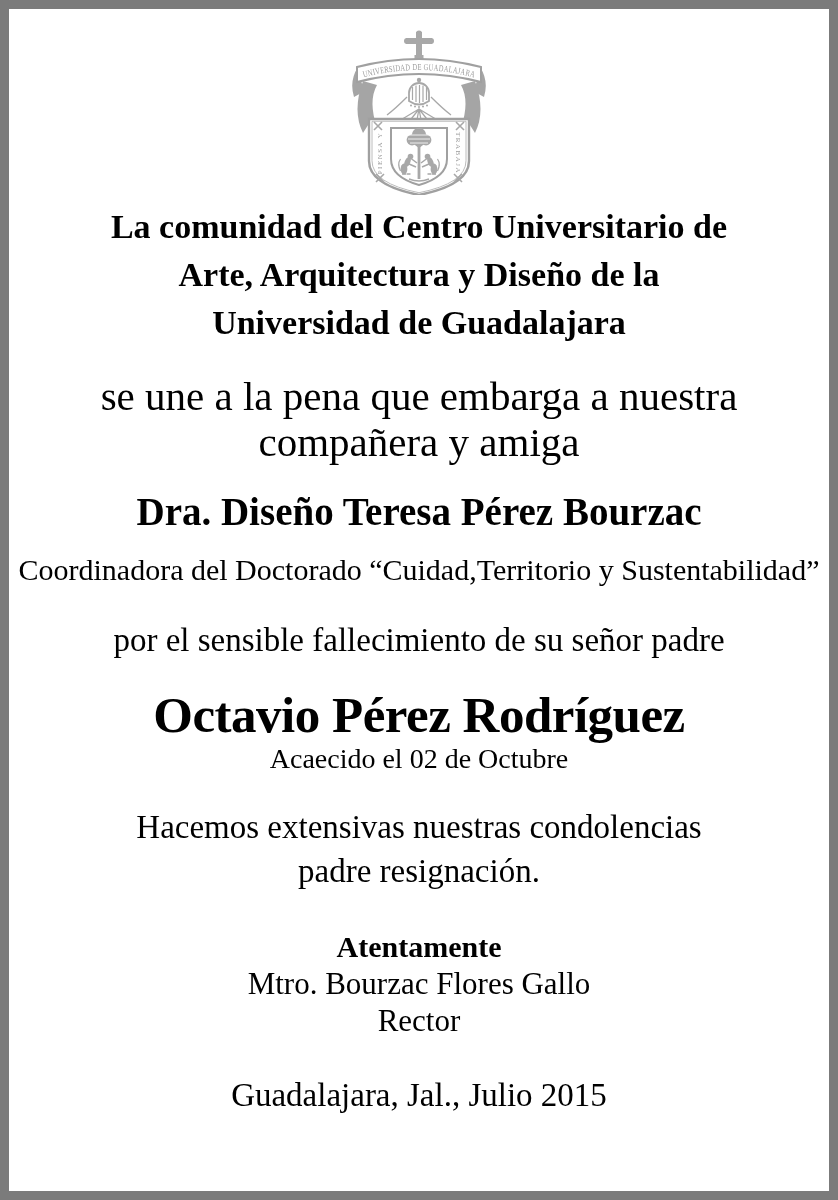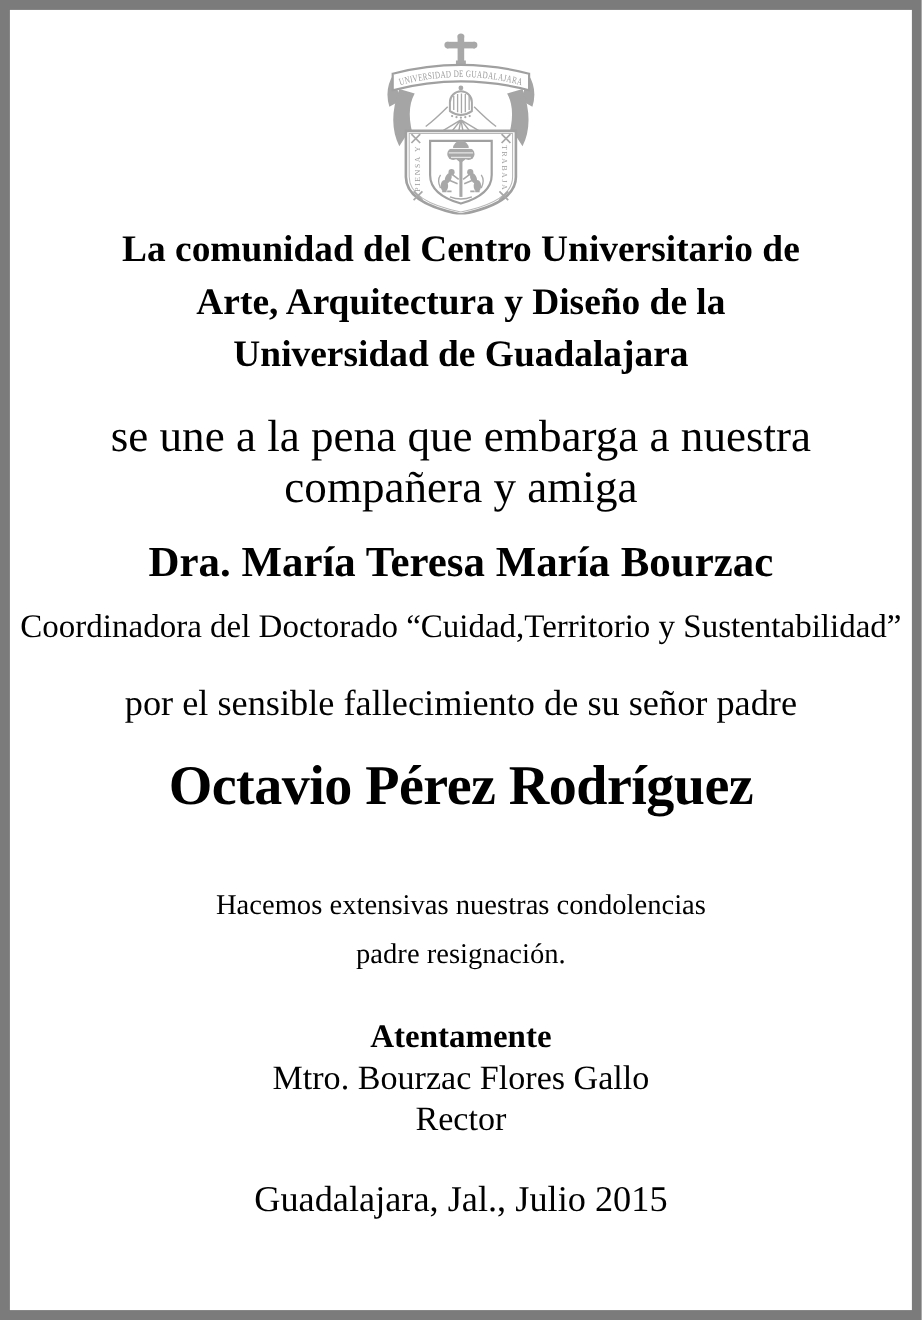--- a/index.html
+++ b/index.html
@@ -15,21 +15,21 @@
     overflow:hidden;
   }
   .crest{display:block;margin:20px auto 0;}
   .heading{margin-top:8px;font-size:34px;font-weight:700;line-height:48px;}
   .intro{margin-top:26px;font-size:41px;line-height:46px;}
   .colleague-name{margin-top:24px;font-size:39px;font-weight:700;line-height:46px;}
   .colleague-role{margin-top:16px;font-size:30px;line-height:38px;}
   .cause{margin-top:30px;font-size:33px;line-height:42px;}
   .deceased-name{margin-top:26px;font-size:51px;font-weight:700;line-height:56px;letter-spacing:-0.5px;}
   .death-date{font-size:28px;line-height:32px;}
-  .condolences{margin-top:58px;font-size:26px;line-height:44px;}
+  .condolences{margin-top:30px;font-size:33px;line-height:44px;}
   .closing{margin-top:36px;font-size:30px;font-weight:700;line-height:36px;}
   .signer-name{font-size:31px;line-height:37px;}
   .signer-title{font-size:31px;line-height:37px;text-align:center;}
   .place-date{margin-top:36px;font-size:33px;line-height:40px;}
   .line{display:block;}
 </style>
 </head>
 <body>
 
 <div class="page">
@@ -134,26 +134,27 @@
     <span class="line">La comunidad del Centro Universitario de</span>
     <span class="line">Arte, Arquitectura y Diseño de la</span>
     <span class="line">Universidad de Guadalajara</span>
   </div>
 
   <div class="intro">
     <span class="line">se une a la pena que embarga a nuestra</span>
     <span class="line">compañera y amiga</span>
   </div>
 
-  <div class="colleague-name">Dra. María Teresa María Bourzac</div>
+  <div class="colleague-name">Dra. Diseño Teresa Pérez Bourzac</div>
   <div class="colleague-role">Coordinadora del Doctorado “Cuidad,Territorio y Sustentabilidad”</div>
 
   <div class="cause">por el sensible fallecimiento de su señor padre</div>
 
   <div class="deceased-name">Octavio Pérez Rodríguez</div>
+  <div class="death-date">Acaecido el 02 de Octubre</div>
 
   <div class="condolences">
     <span class="line">Hacemos extensivas nuestras condolencias</span>
     <span class="line">padre resignación.</span>
   </div>
 
   <div class="closing">Atentamente</div>
   <div class="signer-name">Mtro. Bourzac Flores Gallo</div>
   <div class="signer-title">Rector</div>
 

